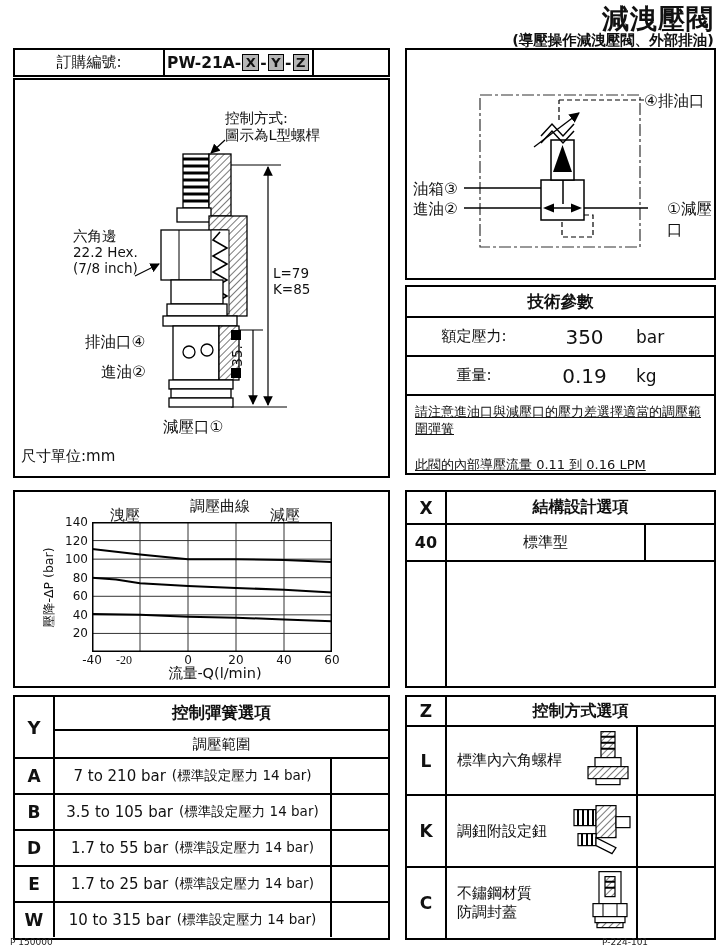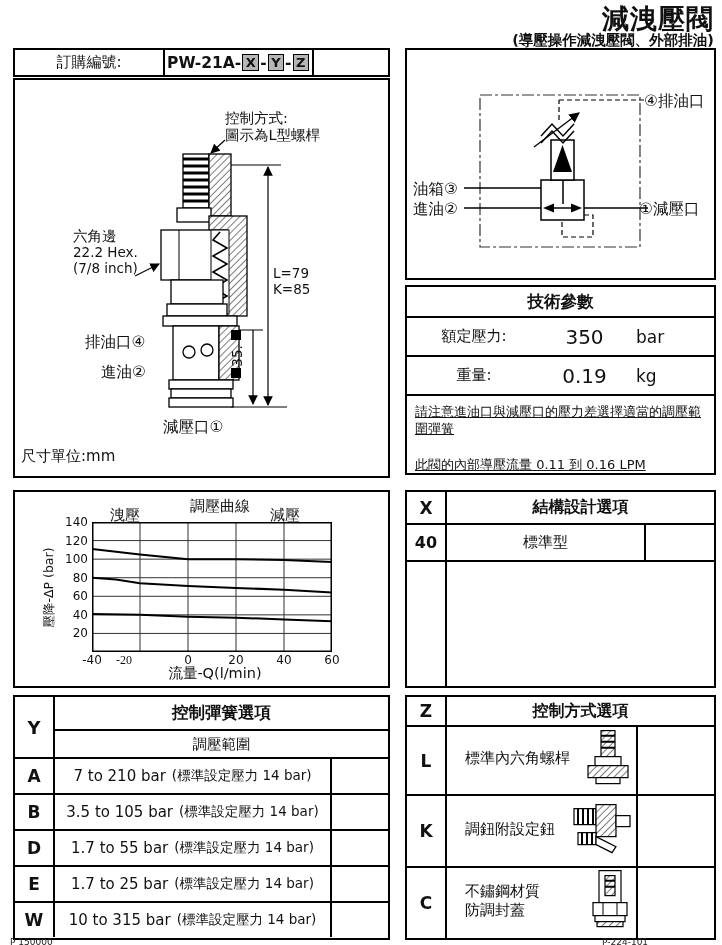--- a/index.html
+++ b/index.html
@@ -59,21 +59,21 @@
   .yrow{height:34px;border-top:2px solid #000;display:flex;flex:none;}
   .yrow-content{flex:1;display:flex;align-items:center;justify-content:center;gap:6px;}
   .y-range{font-size:15px;}
   .y-note{font-size:13.5px;}
   .yrow-empty{width:56px;border-left:2px solid #000;flex:none;}
   
   .z-table{left:405px;top:695px;width:311px;height:245px;display:flex;flex-direction:column;}
   .zhdr{height:28px;border-bottom:2px solid #000;display:flex;flex:none;}
   .zrow{display:flex;flex:none;position:relative;}
   .zrow + .zrow{border-top:2px solid #000;}
-  .zrow-content{flex:1;display:flex;align-items:center;position:relative;font-size:15px;padding-left:18px;line-height:1.25;font-family:Liberation Mono, monospace;}
+  .zrow-content{flex:1;display:flex;align-items:center;position:relative;font-size:15px;padding-left:10px;line-height:1.25;}
   .zrow-empty{width:76px;border-left:2px solid #000;flex:none;}
   .zicon{position:absolute;right:2px;top:50%;transform:translateY(-50%);}
   
   .footer-txt{position:absolute;top:937px;font-size:9px;color:#222;}
 </style>
 </head>
 <body>
 
 <svg width="0" height="0" style="position:absolute" aria-hidden="true">
   <defs>
@@ -194,21 +194,21 @@
 
     <path d="M177,165 h9 v22 h-31 v-16" fill="none" stroke="#000" stroke-width="1.2" stroke-dasharray="5 3"></path>
 
     <line x1="57" y1="138" x2="134" y2="138" stroke="#000" stroke-width="1.4"></line>
     <line x1="57" y1="158" x2="134" y2="158" stroke="#000" stroke-width="1.4"></line>
     <line x1="177" y1="158" x2="241" y2="158" stroke="#000" stroke-width="1.4"></line>
   </svg>
   <span class="sch-lbl" style="left:237px;top:41px">④排油口</span>
   <span class="sch-lbl" style="left:6px;top:129px">油箱③</span>
   <span class="sch-lbl" style="left:6px;top:149px">進油②</span>
-  <span class="sch-lbl" style="left:232px;top:149px">①減壓口</span>
+  <span class="sch-lbl" style="left:260px;top:149px">①減壓口</span>
 </div>
 
 <div class="box tech-box">
   <div class="tech-title">技術參數</div>
   <div class="tech-row">
     <span class="t-label">額定壓力:</span>
     <span class="t-value">350</span>
     <span class="t-unit">bar</span>
   </div>
   <div class="tech-row">

